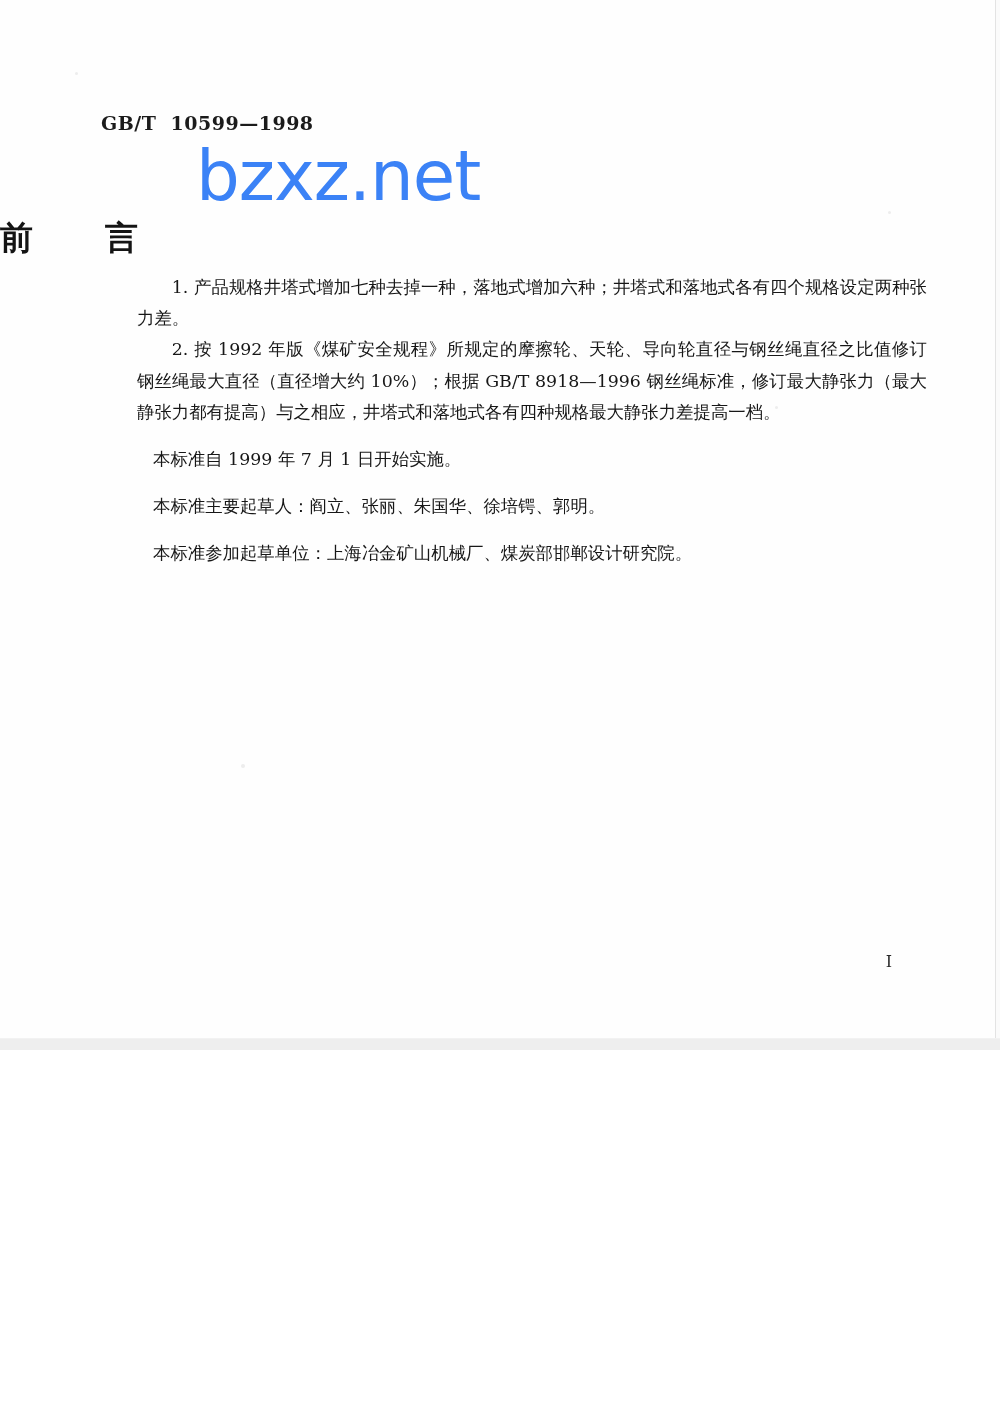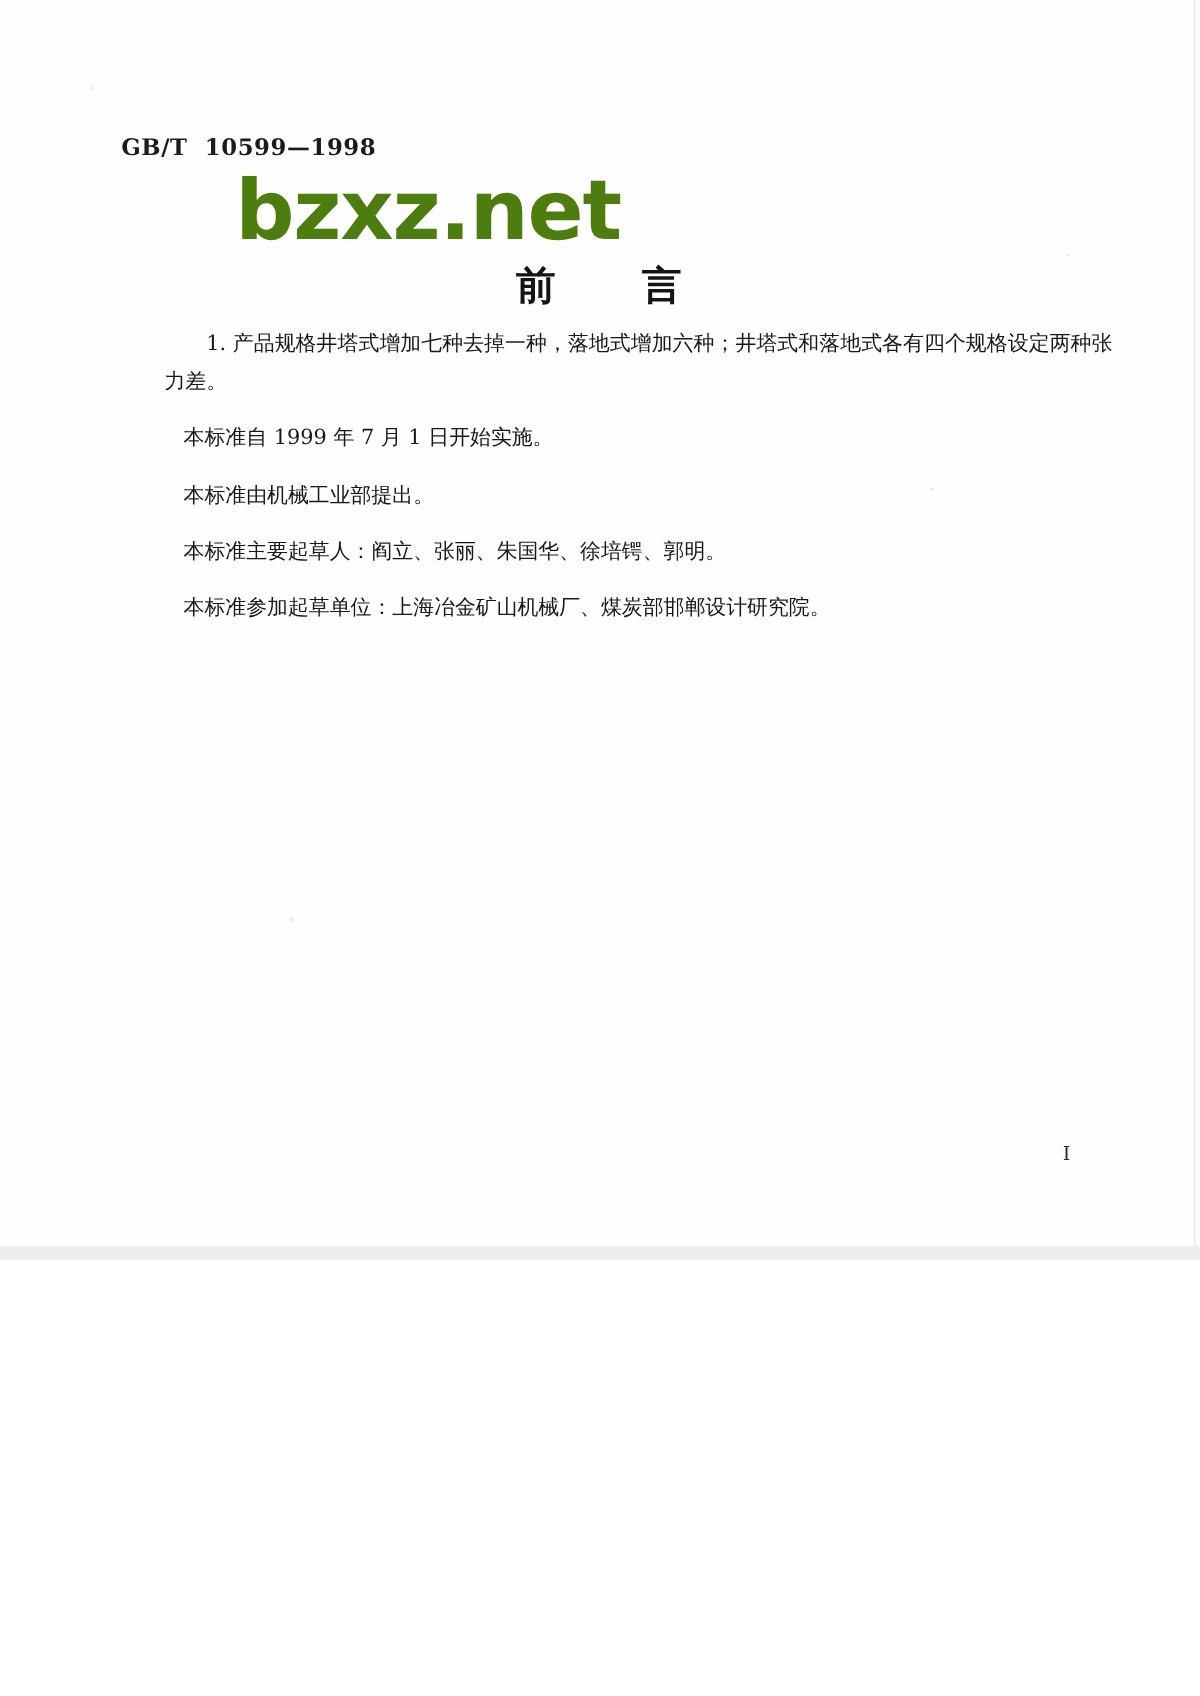--- a/index.html
+++ b/index.html
@@ -71,34 +71,34 @@
     color: #1b1b1b;
     white-space: pre;
   }
 
   
   #watermark {
     position: absolute;
     left: 196px;
     top: 136px;
     font-family: "DejaVu Sans", "Liberation Sans", sans-serif;
-    font-weight: bold;
+    font-weight: normal;
     font-size: 69px;
     letter-spacing: -1px;
-    color: #4d7c0f;
+    color: #3b82f6;
     user-select: none;
   }
 
   
   #doc-title {
     position: absolute;
     left: 0;
     top: 216px;
     width: 1000px;
-    text-align: center;
+    text-align: left;
     font-family: "DejaVu Serif", "Liberation Serif", serif;
     font-weight: bold;
     font-size: 33px;
     color: #141414;
     letter-spacing: 2px;
   }
 
   
   #body-block {
     position: absolute;
@@ -162,26 +162,26 @@
   <div id="std-number">GB/T  10599—1998</div>
 
   <div id="watermark">bzxz.net</div>
 
   <div id="doc-title">前　　言</div>
 
   <div id="body-block">
 
     <p class="para-num">1. 产品规格井塔式增加七种去掉一种，落地式增加六种；井塔式和落地式各有四个规格设定两种张力差。</p>
 
+    <p class="para-num">2. 按 1992 年版《煤矿安全规程》所规定的摩擦轮、天轮、导向轮直径与钢丝绳直径之比值修订钢丝绳最大直径（直径增大约 10%）；根据 GB/T 8918—1996 钢丝绳标准，修订最大静张力（最大静张力都有提高）与之相应，井塔式和落地式各有四种规格最大静张力差提高一档。</p>
 
 
     <p class="para-flush">本标准自 1999 年 7 月 1 日开始实施。</p>
 
 
-    <p class="para-flush">本标准由机械工业部提出。</p>
 
 
 
     <p class="para-flush">本标准主要起草人：阎立、张丽、朱国华、徐培锷、郭明。</p>
 
     <p class="para-flush">本标准参加起草单位：上海冶金矿山机械厂、煤炭部邯郸设计研究院。</p>
   </div>
 
   <div id="page-number">I</div>
 

